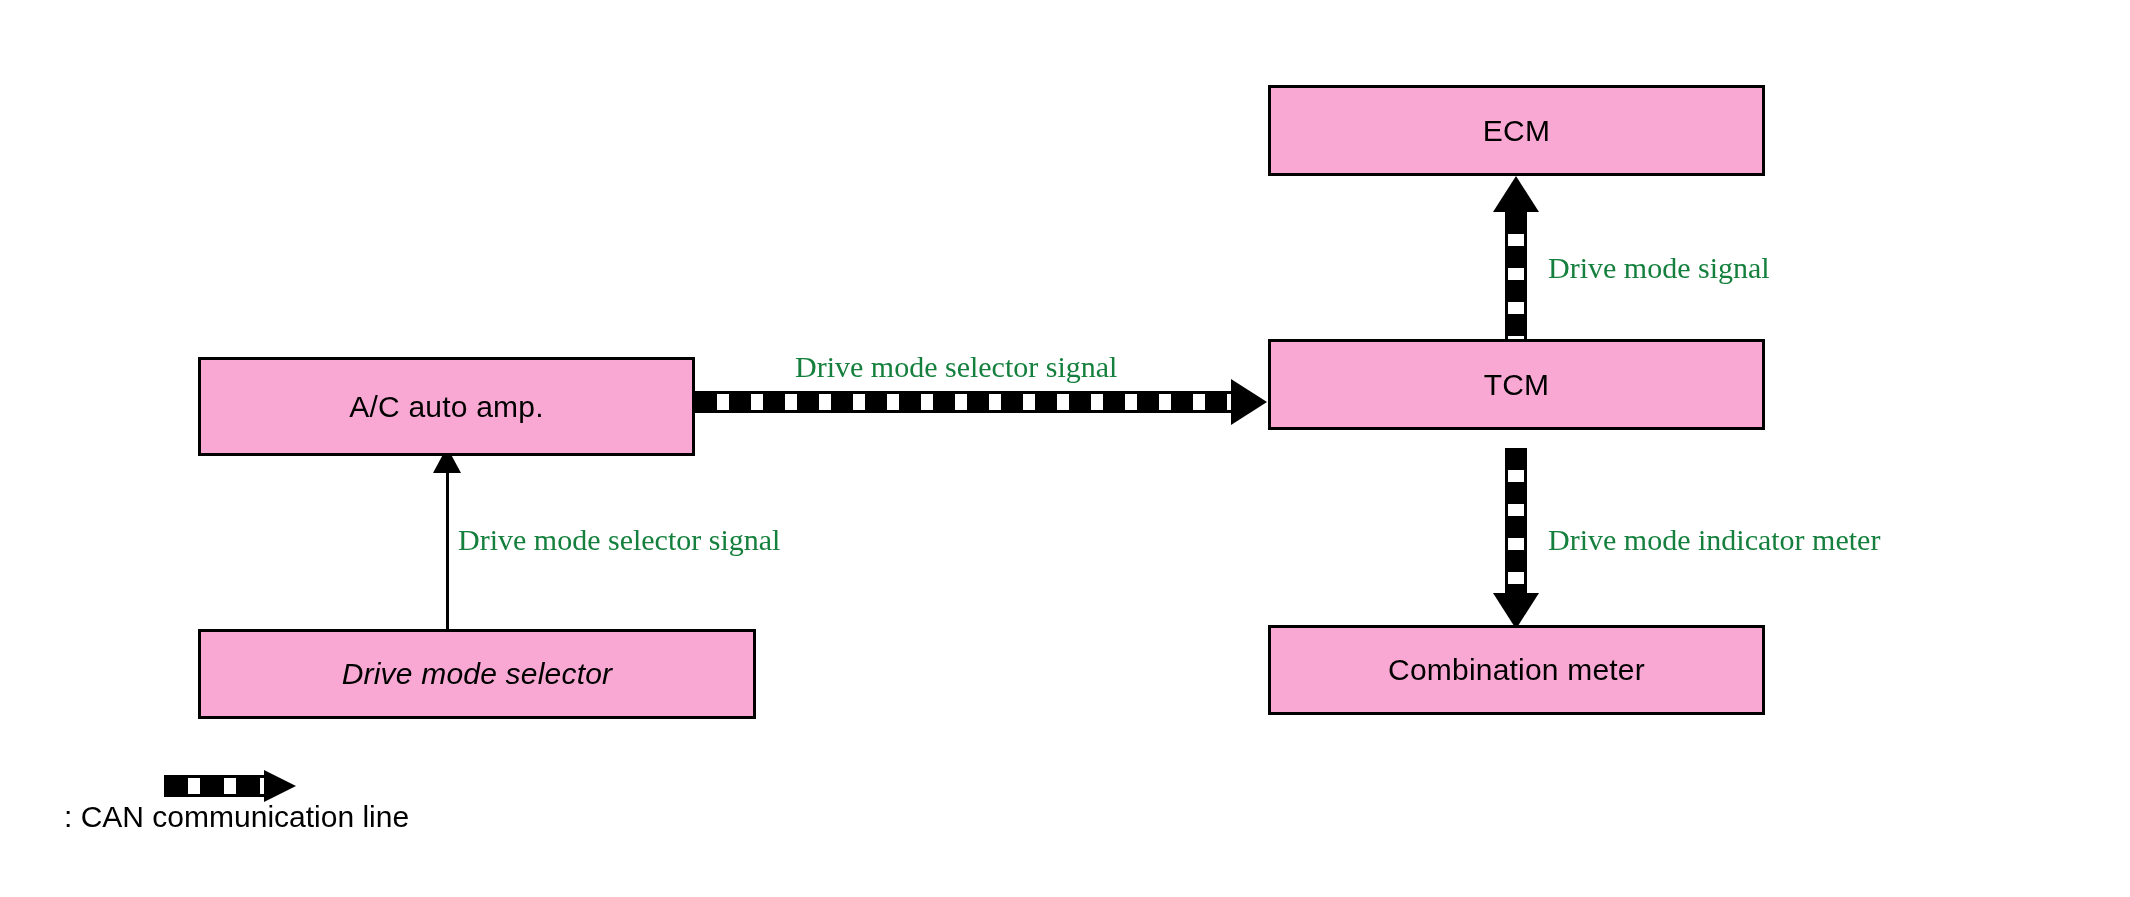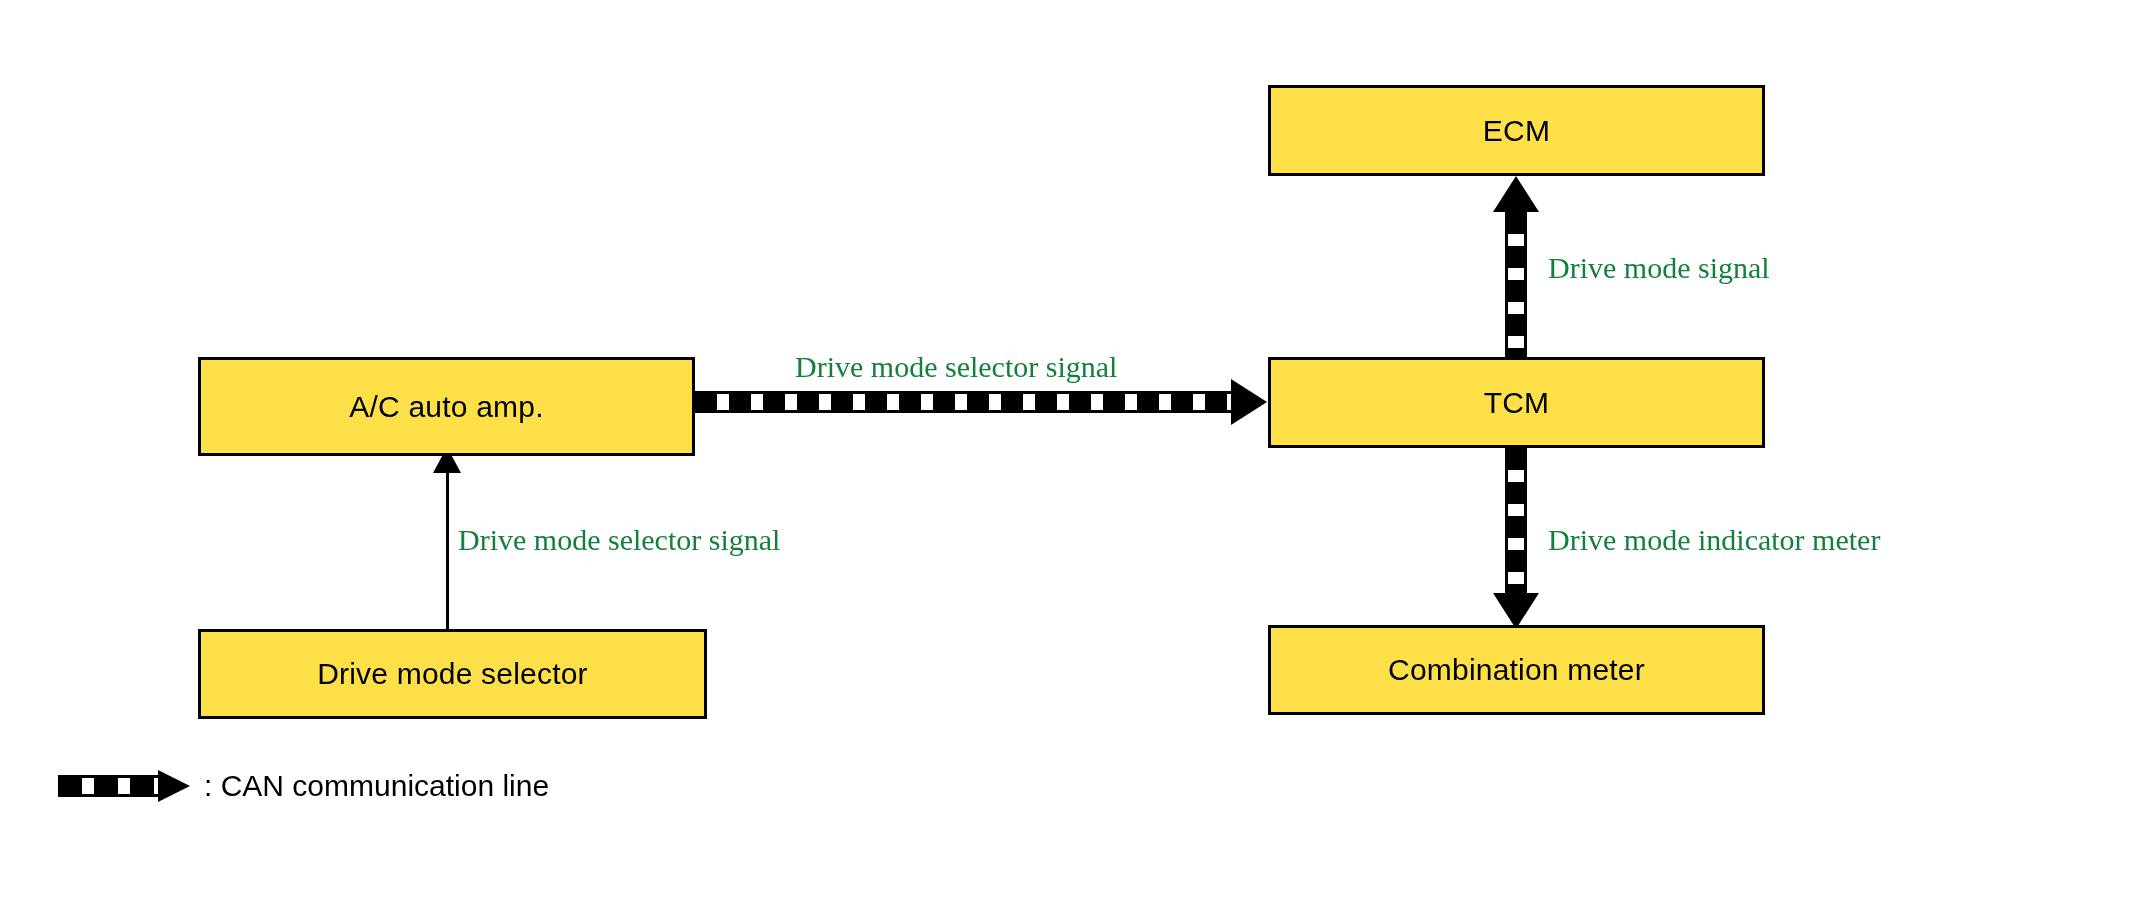--- a/index.html
+++ b/index.html
@@ -19,39 +19,39 @@
     width: 2130px;
     height: 897px;
     background: #ffffff;
   }
 
   
   .node {
     position: absolute;
     box-sizing: border-box;
     border: 3px solid #000000;
-    background: #fde047;
+    background: #f9a8d4;
     display: flex;
     align-items: center;
     justify-content: center;
     z-index: 4;
   }
   .node-label {
     font-size: 30px;
     line-height: 1;
     color: #000000;
     letter-spacing: 0.2px;
     white-space: nowrap;
   }
 
   #node-ecm      { left: 1268px; top: 85px;  width: 497px; height: 91px; }
-  #node-tcm      { left: 1268px; top: 357px; width: 497px; height: 91px; }
+  #node-tcm      { left: 1268px; top: 339px; width: 497px; height: 91px; }
   #node-meter    { left: 1268px; top: 625px; width: 497px; height: 90px; }
   #node-acamp    { left: 198px;  top: 357px; width: 497px; height: 99px; }
-  #node-selector { left: 198px;  top: 629px; width: 509px; height: 90px; }
+  #node-selector { left: 198px;  top: 629px; width: 558px; height: 90px; font-style: italic; }
 
   
   .can-h {
     position: absolute;
     height: 22px;
     z-index: 2;
     background:
       repeating-linear-gradient(
         to right,
         #000000 0px, #000000 22px,
@@ -126,20 +126,21 @@
   }
 
   
   #legend {
     position: absolute;
     left: 58px;
     top: 770px;
     display: flex;
     align-items: center;
     z-index: 5;
+    flex-direction: column;
   }
   #legend-swatch {
     position: relative;
     width: 140px;
     height: 32px;
     flex: 0 0 auto;
   }
   #legend-bar {
     position: absolute;
     left: 0;

